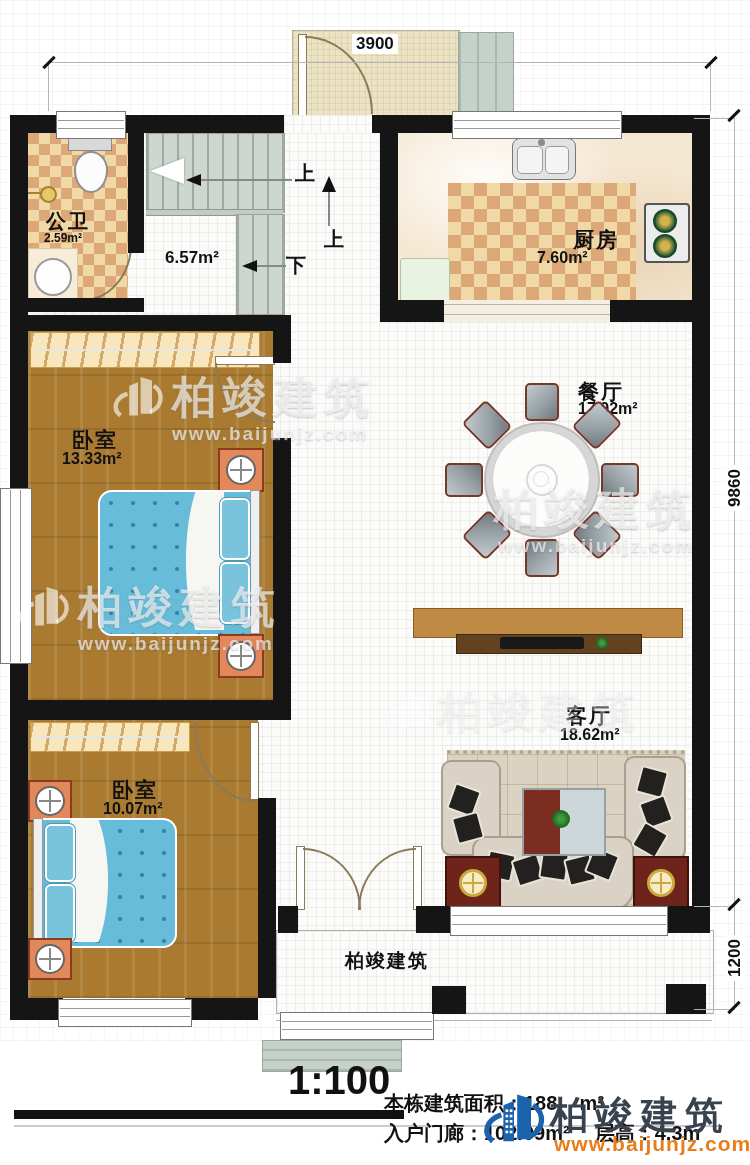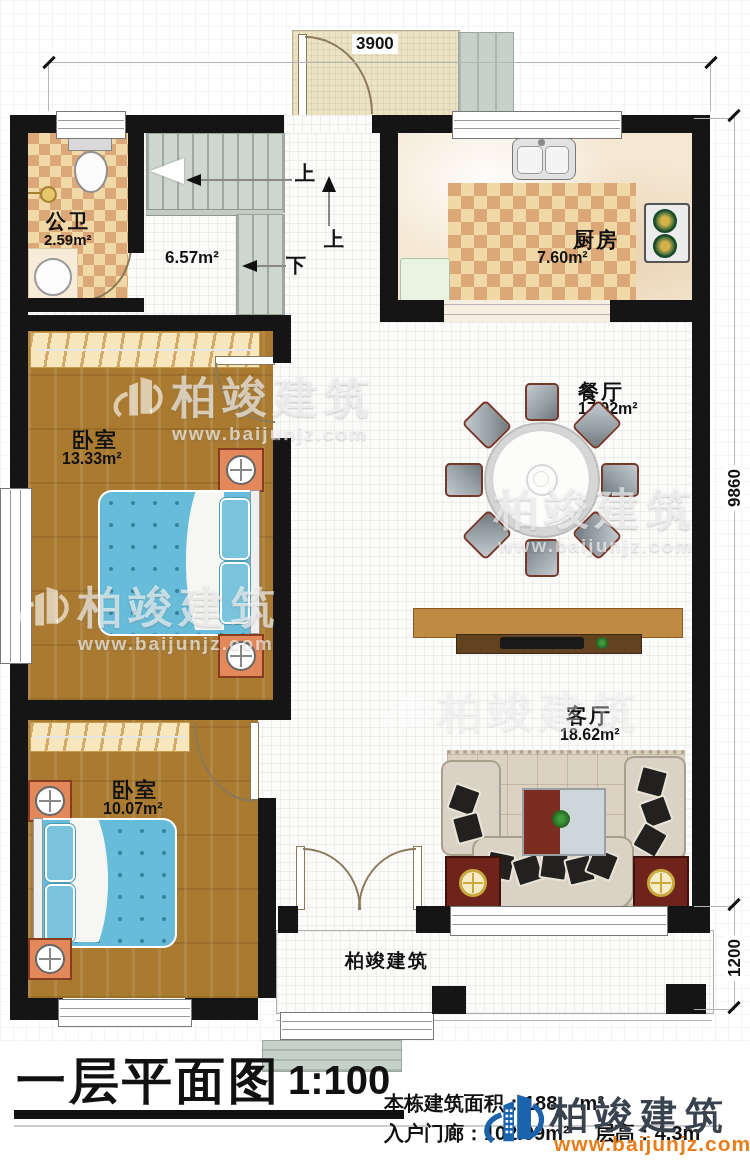--- a/index.html
+++ b/index.html
@@ -96,21 +96,21 @@
   <div class="dline" style="left:276px;top:1020px;width:436px;height:1px"></div>
 
   <div class="a checker sm" style="left:28px;top:133px;width:100px;height:167px"></div>
   <div class="a" style="left:68px;top:134px;width:42px;height:15px;background:#d9d9d9;border:1px solid #888"></div>
   <div class="a" style="left:74px;top:151px;width:30px;height:38px;background:#fcfcfc;border:2px solid #909090;border-radius:50% 50% 50% 50%/45% 45% 55% 55%"></div>
   <div class="a" style="left:40px;top:186px;width:13px;height:13px;border-radius:50%;background:#e6c86a;border:2px solid #a8812f"></div>
   <div class="dline" style="left:28px;top:192px;width:14px;height:2px;background:#a8812f"></div>
   <div class="a" style="left:28px;top:248px;width:48px;height:52px;background:#f6ecd8;border:1px solid #d8c8a8"></div>
   <div class="a" style="left:34px;top:258px;width:34px;height:34px;background:#fdfdfd;border:2px solid #9a9a9a;border-radius:50%"></div>
   <div class="rName" style="left:46px;top:208px;font-size:20px">公卫</div>
-  <div class="rArea" style="left:44px;top:231px;font-size:15px">2.59m²</div>
+  <div class="rArea" style="left:44px;top:231px;font-size:12px">2.59m²</div>
   <div class="a arcBR" style="left:80px;top:245px;width:50px;height:55px"></div>
 
   <div class="a stairs" style="left:146px;top:133px;width:137px;height:78px"></div>
   <div class="a" style="left:146px;top:209px;width:137px;height:5px;background:#c2ccc3;border-top:1px solid #8f998f;border-bottom:1px solid #8f998f"></div>
   <div class="a stairs" style="left:236px;top:214px;width:47px;height:99px"></div>
   <i class="breakArrow" style="left:150px;top:158px"></i>
   <div class="rArea" style="left:165px;top:248px;font-size:17px">6.57m²</div>
 
   <span class="rName" style="left:295px;top:160px;font-size:20px">上</span>
   <div class="dline" style="left:200px;top:179px;width:92px;height:2px;background:#888"></div>
@@ -322,21 +322,20 @@
   <div class="dline" style="left:734px;top:118px;width:1px;height:892px"></div>
   <div class="dline" style="left:694px;top:118px;width:40px;height:1px"></div>
   <div class="dline" style="left:694px;top:906px;width:40px;height:1px"></div>
   <div class="dline" style="left:694px;top:1009px;width:40px;height:1px"></div>
   <i class="tick" style="left:726px;top:114px"></i>
   <i class="tick" style="left:726px;top:903px"></i>
   <i class="tick" style="left:726px;top:1006px"></i>
   <span class="dimT" style="left:712px;top:478px;transform:rotate(-90deg)">9860</span>
   <span class="dimT" style="left:712px;top:948px;transform:rotate(-90deg)">1200</span>
 
-  <div class="ftitle" style="left:16px;top:1048px">一层平面图</div>
   <div class="fscale" style="left:288px;top:1058px">1:100</div>
   <div class="a" style="left:14px;top:1110px;width:390px;height:9px;background:#111"></div>
   <div class="a" style="left:14px;top:1125px;width:706px;height:2px;background:#ccc"></div>
   <div class="stats" style="left:384px;top:1088px">
     <span>本栋建筑面积：</span><span>188.&nbsp;&nbsp;&nbsp;m²</span>
   </div>
   <div class="stats" style="left:384px;top:1118px">
     <span>入户门廊：</span><span>102.09m²</span>
     <span style="display:inline-block;width:14px"></span>
     <span>层高：</span><span>4.3m</span>

